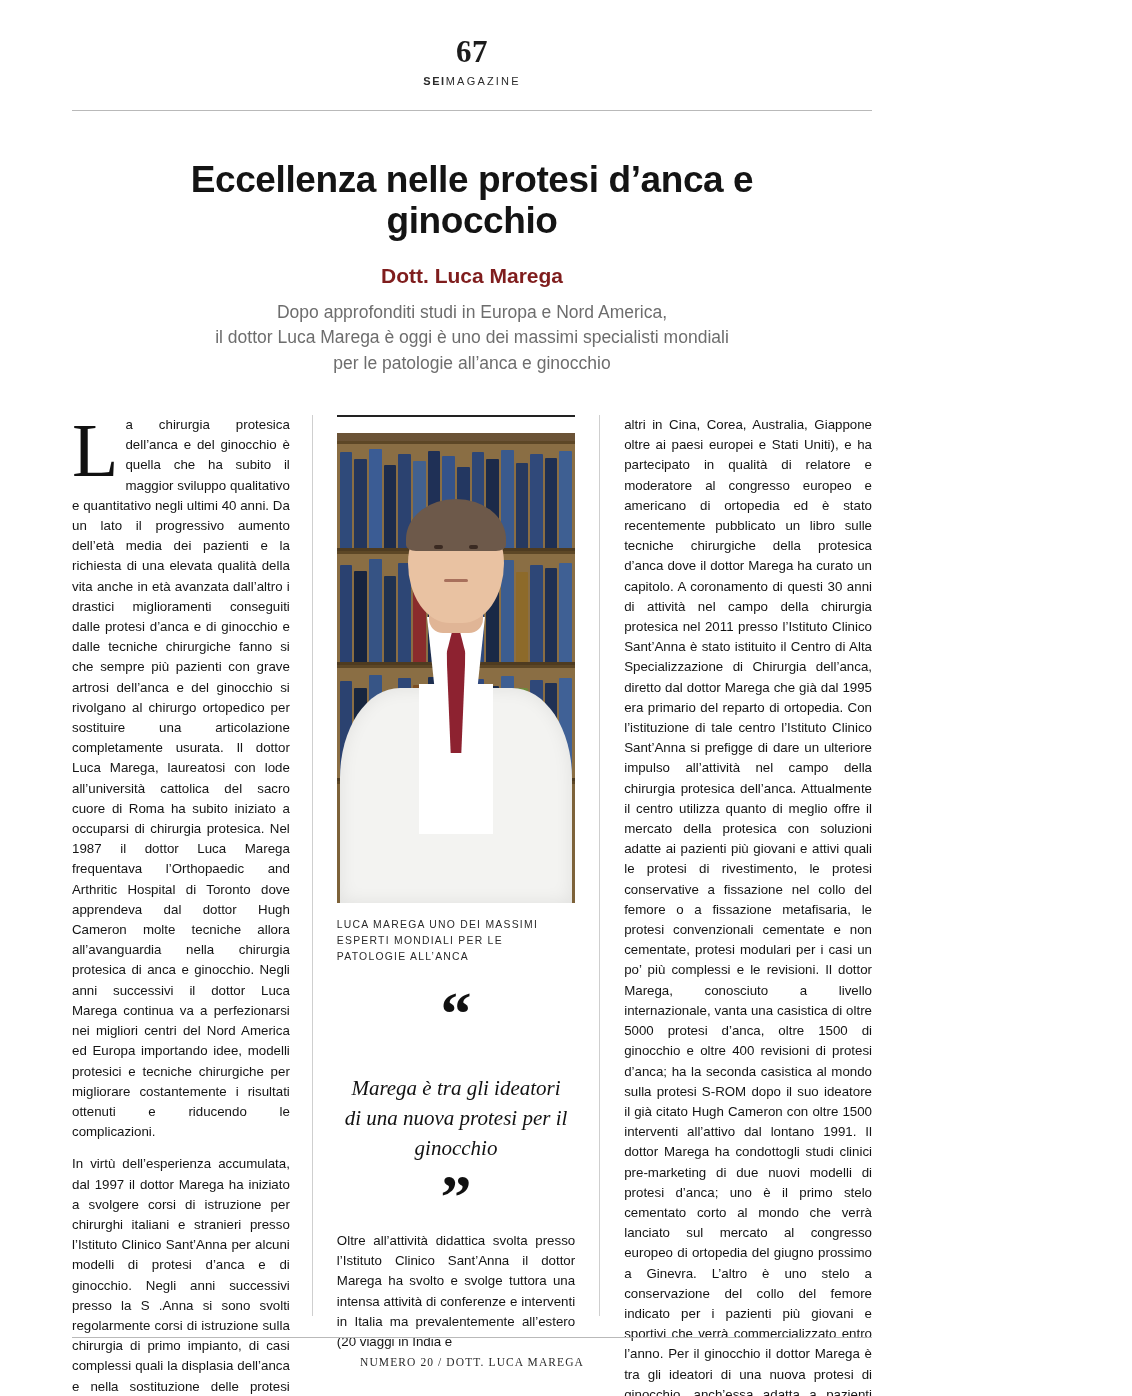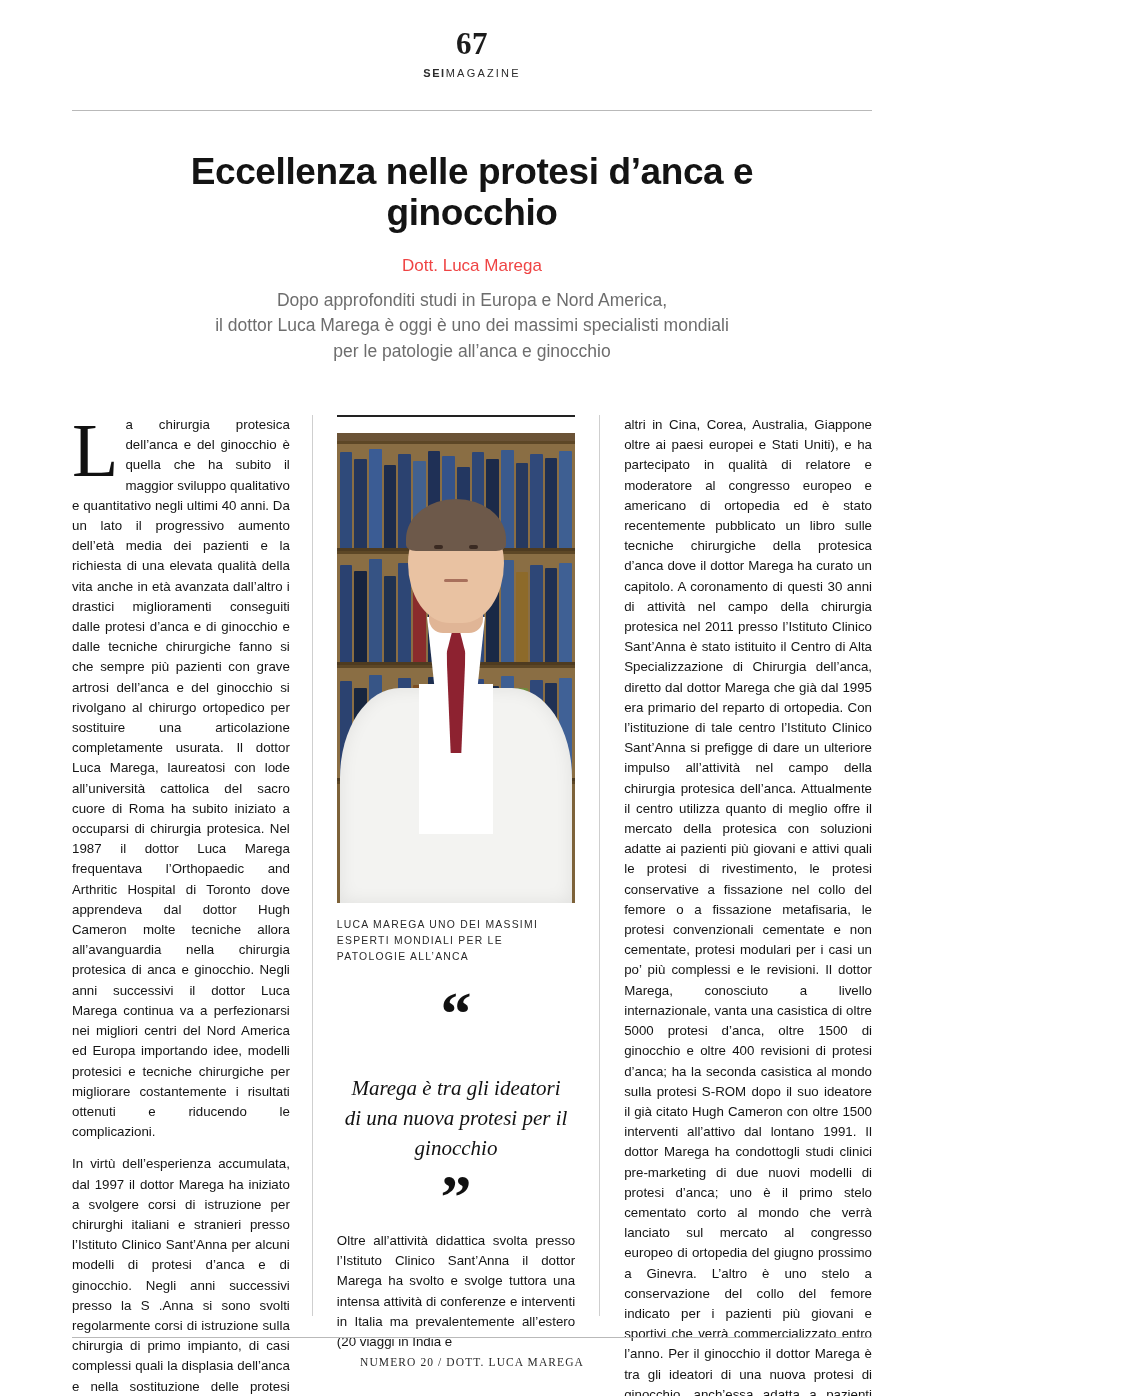--- a/index.html
+++ b/index.html
@@ -13,21 +13,21 @@
     font-family: "Liberation Sans", sans-serif;
     color: #1a1a1a;
     position: relative;
     overflow: hidden;
   }
   .page {
     position: relative;
     width: 944px;
     height: 1396px;
     box-sizing: border-box;
-    padding: 0;
+    padding: 8px;
   }
 
   
   .masthead {
     text-align: center;
     padding-top: 28px;
   }
   .page-number {
     font-family: "Liberation Serif", serif;
     font-size: 31px;
@@ -64,23 +64,23 @@
     font-family: "Liberation Sans", sans-serif;
     font-size: 37px;
     font-weight: 700;
     letter-spacing: -0.4px;
     color: #141414;
     margin: 16px;
     line-height: 1.12;
   }
   .author {
     margin-top: 22px;
-    font-size: 17px;
-    font-weight: 400;
-    color: #ef4444;
+    font-size: 21px;
+    font-weight: 700;
+    color: #7f1d1d;
   }
   .standfirst {
     margin-top: 12px;
     font-size: 17.5px;
     line-height: 1.45;
     color: #6d6d6d;
     font-weight: 400;
   }
 
   

